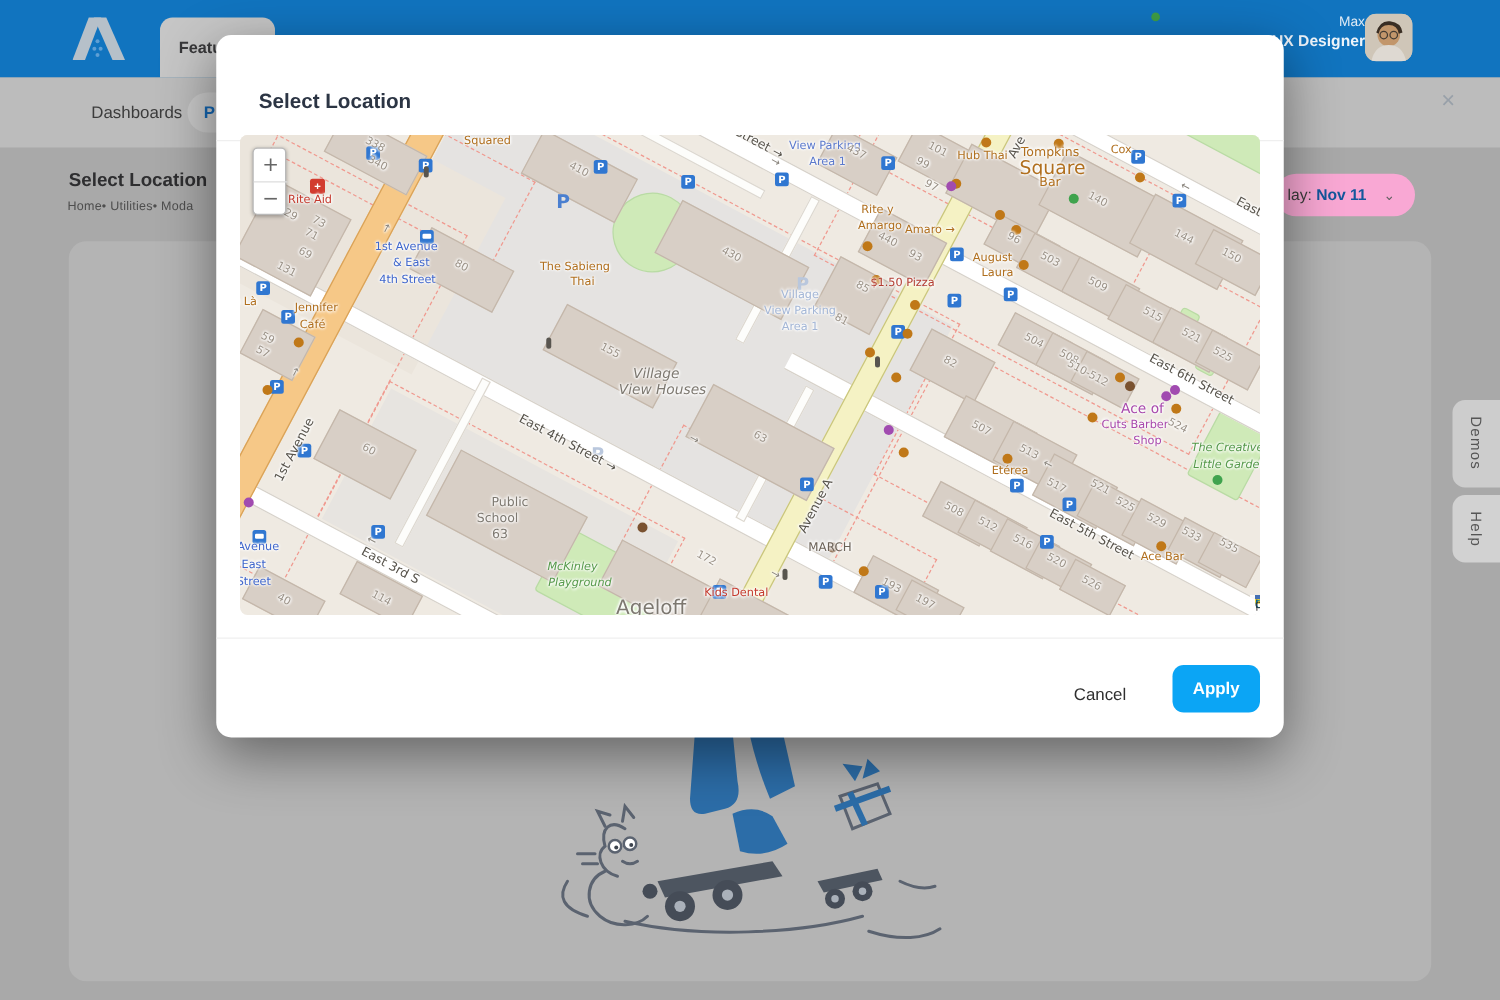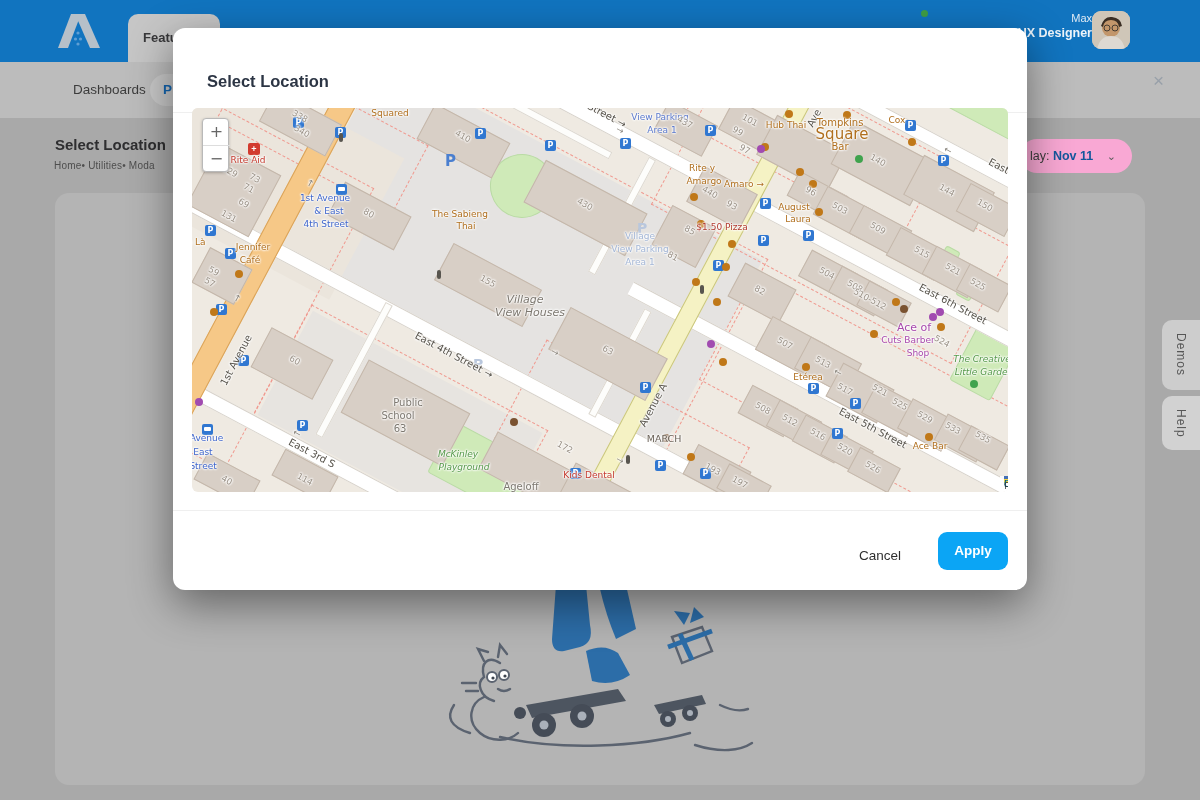--- a/index.html
+++ b/index.html
@@ -369,21 +369,21 @@
         <div class="lbl" style="left: 726px; top: 245px; color: rgb(168, 72, 172); font-size: 9px; font-style: normal; font-weight: normal; transform: translate(-50%, -50%) rotate(0deg); z-index: 9;">Shop</div>
         <div class="lbl" style="left: 790px; top: 251px; color: rgb(85, 153, 74); font-size: 9px; font-style: italic; font-weight: normal; transform: translate(-50%, -50%) rotate(0deg); z-index: 9;">The Creative</div>
         <div class="lbl" style="left: 792px; top: 264px; color: rgb(85, 153, 74); font-size: 9px; font-style: italic; font-weight: normal; transform: translate(-50%, -50%) rotate(0deg); z-index: 9;">Little Garden</div>
         <div class="lbl" style="left: 333px; top: 191px; color: rgb(125, 120, 112); font-size: 11px; font-style: italic; font-weight: normal; transform: translate(-50%, -50%) rotate(0deg); z-index: 9;">Village</div>
         <div class="lbl" style="left: 338px; top: 204px; color: rgb(125, 120, 112); font-size: 11px; font-style: italic; font-weight: normal; transform: translate(-50%, -50%) rotate(0deg); z-index: 9;">View Houses</div>
         <div class="lbl" style="left: 204px; top: 294px; color: rgb(125, 120, 112); font-size: 10px; font-style: normal; font-weight: normal; transform: translate(-50%, -50%) rotate(0deg); z-index: 9; margin-left: 12px;">Public</div>
         <div class="lbl" style="left: 206px; top: 307px; color: rgb(125, 120, 112); font-size: 10px; font-style: normal; font-weight: normal; transform: translate(-50%, -50%) rotate(0deg); z-index: 9;">School</div>
         <div class="lbl" style="left: 208px; top: 320px; color: rgb(125, 120, 112); font-size: 10px; font-style: normal; font-weight: normal; transform: translate(-50%, -50%) rotate(0deg); z-index: 9;">63</div>
         <div class="lbl" style="left: 266px; top: 346px; color: rgb(85, 153, 74); font-size: 9px; font-style: italic; font-weight: normal; transform: translate(-50%, -50%) rotate(0deg); z-index: 9;">McKinley</div>
         <div class="lbl" style="left: 272px; top: 359px; color: rgb(85, 153, 74); font-size: 9px; font-style: italic; font-weight: normal; transform: translate(-50%, -50%) rotate(0deg); z-index: 9;">Playground</div>
-        <div class="lbl" style="left: 329px; top: 378px; color: rgb(125, 120, 112); font-size: 10px; font-style: normal; font-weight: normal; transform: translate(-50%, -50%) rotate(0deg); z-index: 9;">Ageloff</div>
+        <div class="lbl" style="left: 329px; top: 378px; color: rgb(125, 120, 112); font-size: 16px; font-style: normal; font-weight: normal; transform: translate(-50%, -50%) rotate(0deg); z-index: 9;">Ageloff</div>
         <div class="lbl" style="left: 428px; top: 22px; color: rgb(138, 133, 125); font-size: 9px; font-style: normal; font-weight: normal; transform: translate(-50%, -50%) rotate(28deg); z-index: 9;">→</div>
         <div class="lbl" style="left: 756px; top: 42px; color: rgb(138, 133, 125); font-size: 9px; font-style: normal; font-weight: normal; transform: translate(-50%, -50%) rotate(28deg); z-index: 9;">←</div>
         <div class="lbl" style="left: 363px; top: 244px; color: rgb(138, 133, 125); font-size: 9px; font-style: normal; font-weight: normal; transform: translate(-50%, -50%) rotate(28deg); z-index: 9;">→</div>
         <div class="lbl" style="left: 105px; top: 325px; color: rgb(138, 133, 125); font-size: 9px; font-style: normal; font-weight: normal; transform: translate(-50%, -50%) rotate(28deg); z-index: 9;">←</div>
         <div class="lbl" style="left: 646px; top: 264px; color: rgb(138, 133, 125); font-size: 9px; font-style: normal; font-weight: normal; transform: translate(-50%, -50%) rotate(28deg); z-index: 9;">←</div>
         <div class="lbl" style="left: 428px; top: 352px; color: rgb(138, 133, 125); font-size: 9px; font-style: normal; font-weight: normal; transform: translate(-50%, -50%) rotate(28deg); z-index: 9;">→</div>
         <div class="lbl" style="left: 118px; top: 75px; color: rgb(138, 133, 125); font-size: 9px; font-style: normal; font-weight: normal; transform: translate(-50%, -50%) rotate(-62deg); z-index: 9;">→</div>
         <div class="lbl" style="left: 45px; top: 190px; color: rgb(138, 133, 125); font-size: 9px; font-style: normal; font-weight: normal; transform: translate(-50%, -50%) rotate(-62deg); z-index: 9;">→</div>
         <div class="lbl" style="left: 108px; top: 8px; color: rgb(154, 145, 134); font-size: 8.5px; transform: translate(-50%, -50%) rotate(28deg); z-index: 9;">338</div>
         <div class="lbl" style="left: 110px; top: 23px; color: rgb(154, 145, 134); font-size: 8.5px; transform: translate(-50%, -50%) rotate(28deg); z-index: 9;">340</div>

